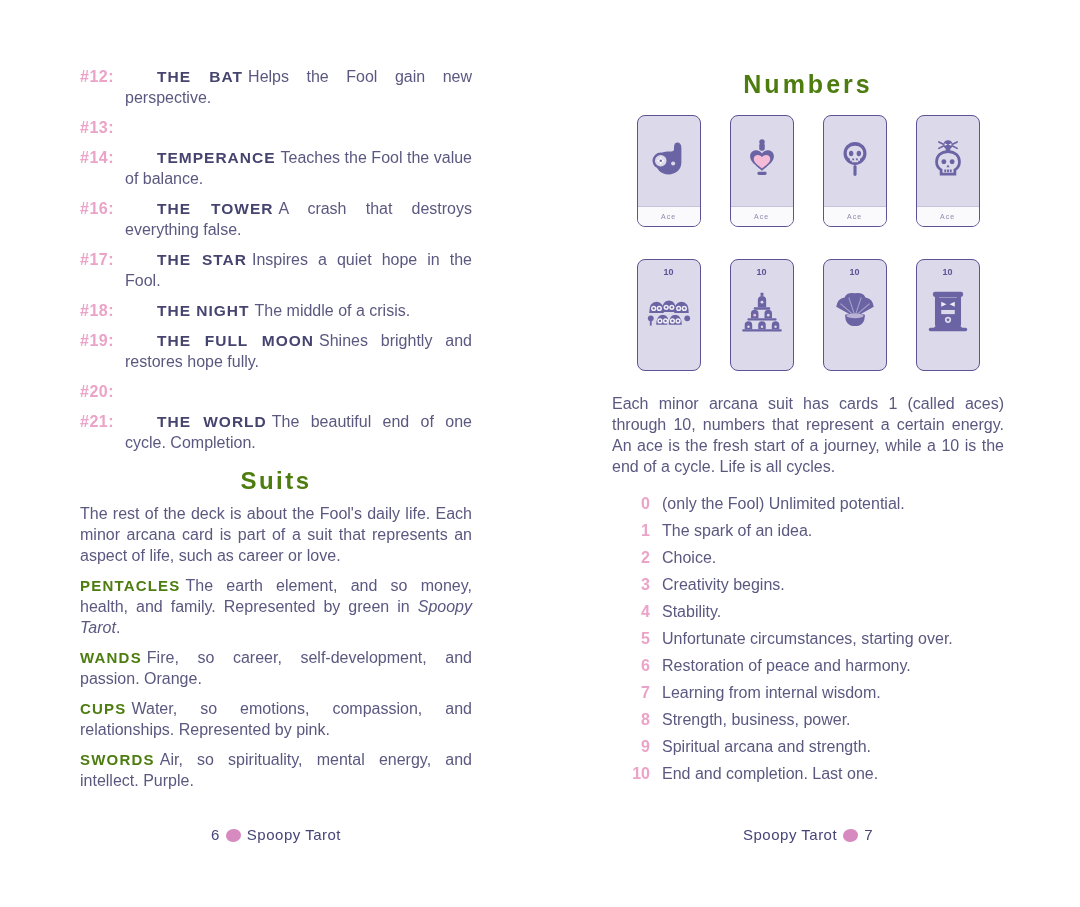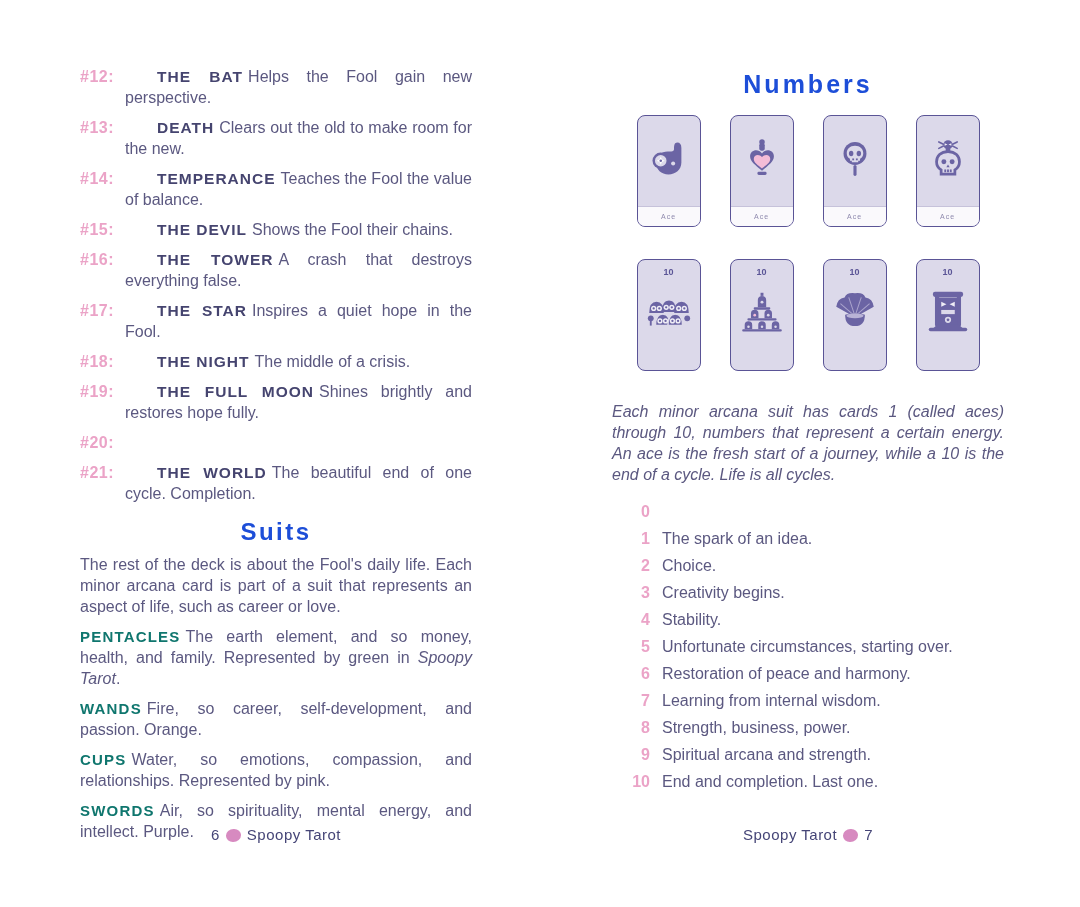--- a/index.html
+++ b/index.html
@@ -11,44 +11,44 @@
   .left-page  { left:80px; }
   .right-page { left:612px; }
 
   
   .arcana-item { display:flex; margin-bottom:9px; font-size:16px; line-height:21px; }
   .arcana-num  { flex:0 0 45px; color:#eba3c7; font-weight:bold; letter-spacing:.5px; }
   .arcana-body { flex:1; text-align:justify; }
   .arcana-name { color:#45446f; font-weight:bold; letter-spacing:1px; font-size:15.5px; margin-right:5px;margin-left:32px; }
 
   
-  .section-heading { text-align:center; color:#1d4ed8; font-weight:bold;
+  .section-heading { text-align:center; color:#4d7c0f; font-weight:bold;
     font-size:24px; letter-spacing:2.5px; margin:14px 0 8px 0; }
   .numbers-heading { font-size:25px; letter-spacing:3px; margin:4px 0 0 0; }
 
   .para { font-size:16px; line-height:21px; text-align:justify; margin:0 0 9px 0; }
-  .suit-name { color:#0f766e; font-weight:bold; letter-spacing:1.2px; font-size:15px; margin-right:5px; }
+  .suit-name { color:#4d7c0f; font-weight:bold; letter-spacing:1.2px; font-size:15px; margin-right:5px; }
   .ital { font-style:italic; }
 
   
   .card-grid { display:grid; grid-template-columns:repeat(4,64px);
     column-gap:29px; row-gap:32px; justify-content:center; margin-top:16px; }
   .card { position:relative; width:64px; height:112px; box-sizing:border-box;
     background:#dcd9ea; border:1.5px solid #5a5496; border-radius:8px; overflow:hidden; }
   .card-art { position:absolute; left:0; right:0; display:flex; justify-content:center; }
   .ace .card-art { top:20px; }
   .ten .card-art { top:26px; }
   .card-strip { position:absolute; left:0; right:0; bottom:0; height:19px;
     background:#faf9fc; border-top:1px solid #c6c2da; display:flex;
     align-items:center; justify-content:center; }
   .card-strip span { font-size:7px; color:#8e89ad; letter-spacing:1px; }
   .card-num { text-align:center; font-size:9px; font-weight:bold; color:#5a5496; margin-top:7px; }
 
   
-  .right-intro { margin-top:30px;font-style:italic; }
+  .right-intro { margin-top:22px; }
   .num-list { margin-top:16px; padding-left:8px; }
   .num-item { display:flex; font-size:16px; line-height:21px; margin-bottom:6px; }
   .num-item .n { flex:0 0 30px; text-align:right; margin-right:12px;
     color:#eba3c7; font-weight:bold; }
 
   
   .page-footer { position:absolute; top:826px; width:392px; text-align:center;
     font-weight:normal; font-size:15px; color:#454577; letter-spacing:.5px; }
   .footer-left { left:80px; }
   .footer-right { left:612px; }
@@ -61,29 +61,24 @@
 <div class="canvas">
 
   <div class="page left-page">
 
     <div class="arcana-item">
       <span class="arcana-num">#12:</span>
       <div class="arcana-body"><span class="arcana-name">THE BAT</span><span>Helps the Fool gain new perspective.</span></div>
     </div>
     <div class="arcana-item">
       <span class="arcana-num">#13:</span>
-      <div class="arcana-body"><span class="arcana-name">DEATH</span><span>Clears out the old to make room for the new.</span></div>
     </div>
     <div class="arcana-item">
       <span class="arcana-num">#14:</span>
       <div class="arcana-body"><span class="arcana-name">TEMPERANCE</span><span>Teaches the Fool the value of balance.</span></div>
-    </div>
-    <div class="arcana-item">
-      <span class="arcana-num">#15:</span>
-      <div class="arcana-body"><span class="arcana-name">THE DEVIL</span><span>Shows the Fool their chains.</span></div>
     </div>
     <div class="arcana-item">
       <span class="arcana-num">#16:</span>
       <div class="arcana-body"><span class="arcana-name">THE TOWER</span><span>A crash that destroys everything false.</span></div>
     </div>
     <div class="arcana-item">
       <span class="arcana-num">#17:</span>
       <div class="arcana-body"><span class="arcana-name">THE STAR</span><span>Inspires a quiet hope in the Fool.</span></div>
     </div>
     <div class="arcana-item">
@@ -281,20 +276,21 @@
           </svg>
         </div>
       </div>
     </div>
 
     <p class="para right-intro">Each minor arcana suit has cards 1 (called aces) through 10, numbers that represent a certain energy. An ace is the fresh start of a journey, while a 10 is the end of a cycle. Life is all cycles.</p>
 
     <div class="num-list">
       <div class="num-item">
           <span class="n">0</span>
+          <span>(only the Fool) Unlimited potential.</span>
         </div>
       <div class="num-item">
           <span class="n">1</span>
           <span>The spark of an idea.</span>
         </div>
       <div class="num-item">
           <span class="n">2</span>
           <span>Choice.</span>
         </div>
       <div class="num-item">

